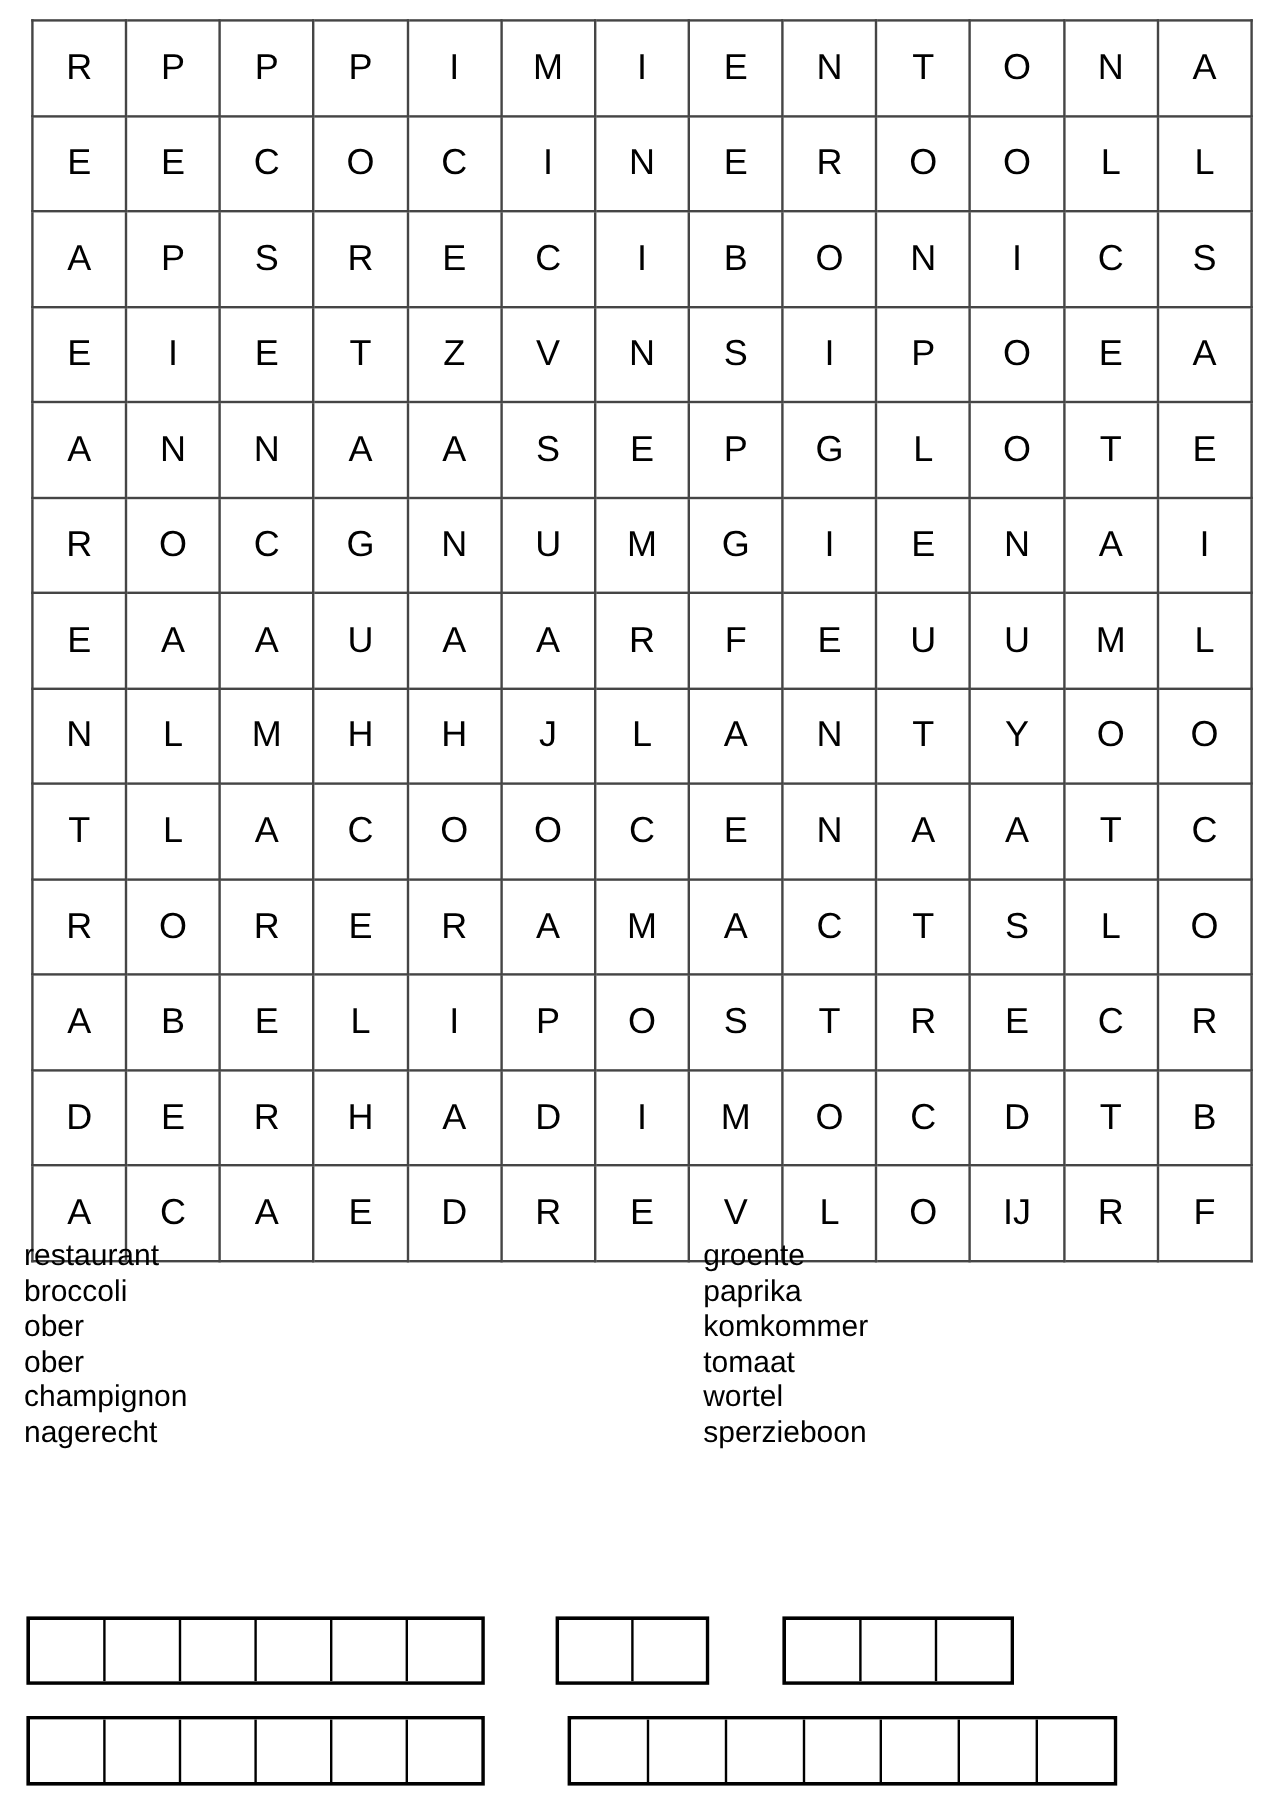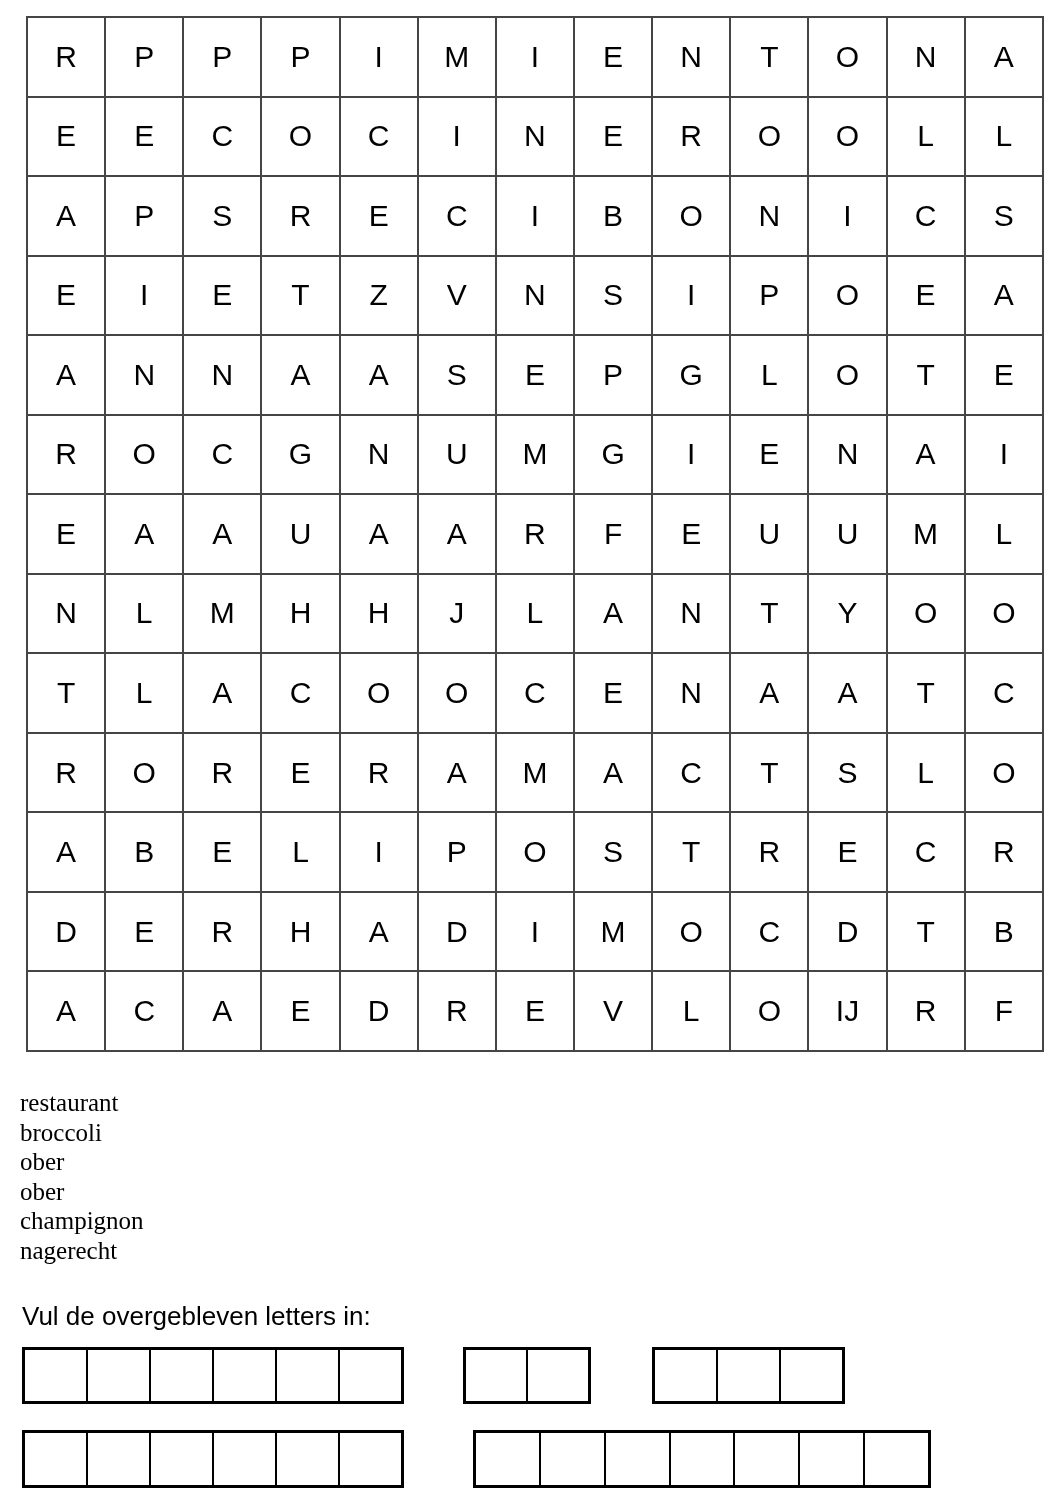--- a/index.html
+++ b/index.html
@@ -43,24 +43,23 @@
     font-size: 30px;
     line-height: 1;
     color: var(--text);
     background: var(--bg);
   }
 
   
   .wordlist {
     position: absolute;
     left: 0;
-    top: 1088px;
+    top: 1032px;
     width: 1058px;
     height: 185px;
-    font-family: Liberation Serif, serif;
   }
   ul.word-col {
     position: absolute;
     top: 0;
     margin: 0;
     padding: 0;
     list-style: none;
     font-size: 25px;
     line-height: 29.6px;
     color: var(--text);
@@ -308,23 +307,30 @@
 
   <div class="wordlist">
       <ul class="word-col wc0">
         <li>restaurant</li>
         <li>broccoli</li>
         <li>ober</li>
         <li>ober</li>
         <li>champignon</li>
         <li>nagerecht</li>
       </ul>
-    </div>
-
-  <div class="fill-instruction">Vul de overgebleven letters in:</div>
+      <ul class="word-col wc2">
+        <li>groente</li>
+        <li>paprika</li>
+        <li>komkommer</li>
+        <li>tomaat</li>
+        <li>wortel</li>
+        <li>sperzieboon</li>
+      </ul>
+    </div>
+
 
   <div class="answer-group ag0">
       <div class="abox"></div>
       <div class="abox"></div>
       <div class="abox"></div>
       <div class="abox"></div>
       <div class="abox"></div>
       <div class="abox"></div>
     </div>
   <div class="answer-group ag1">

